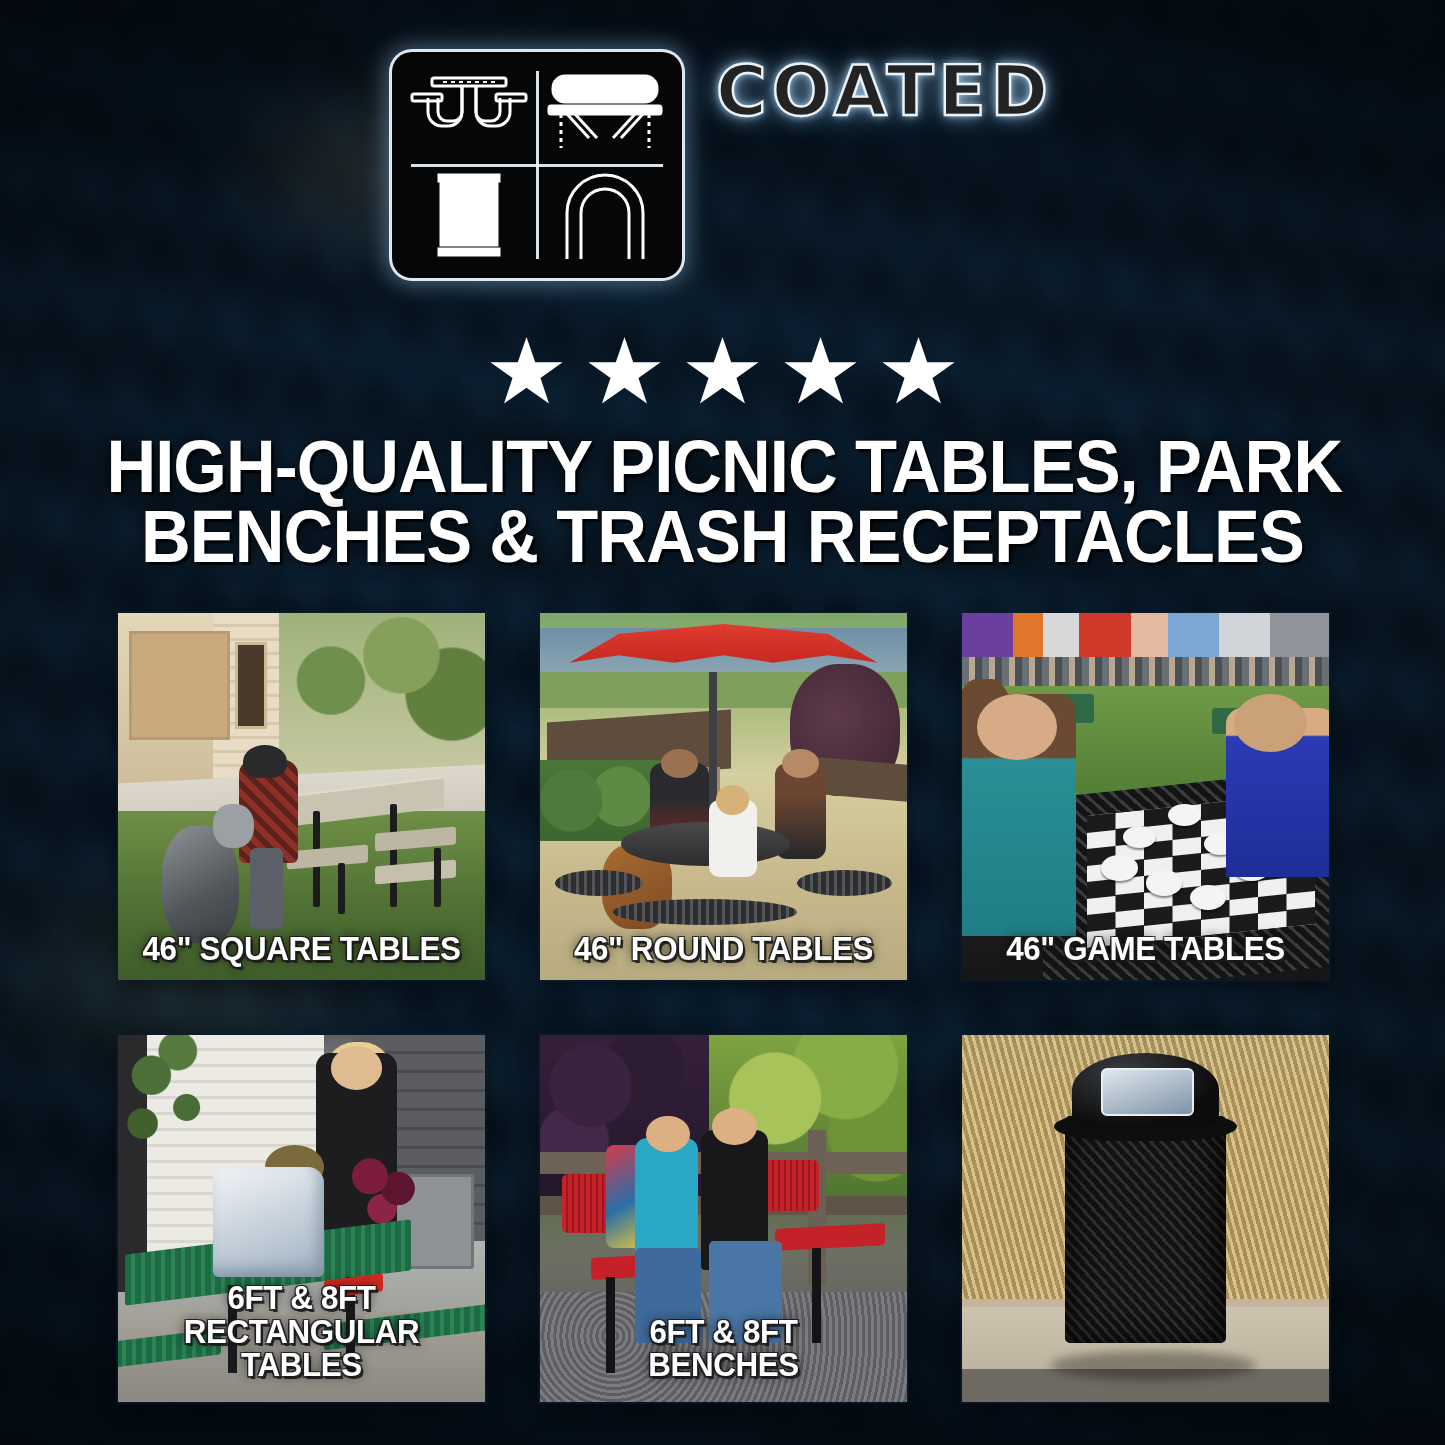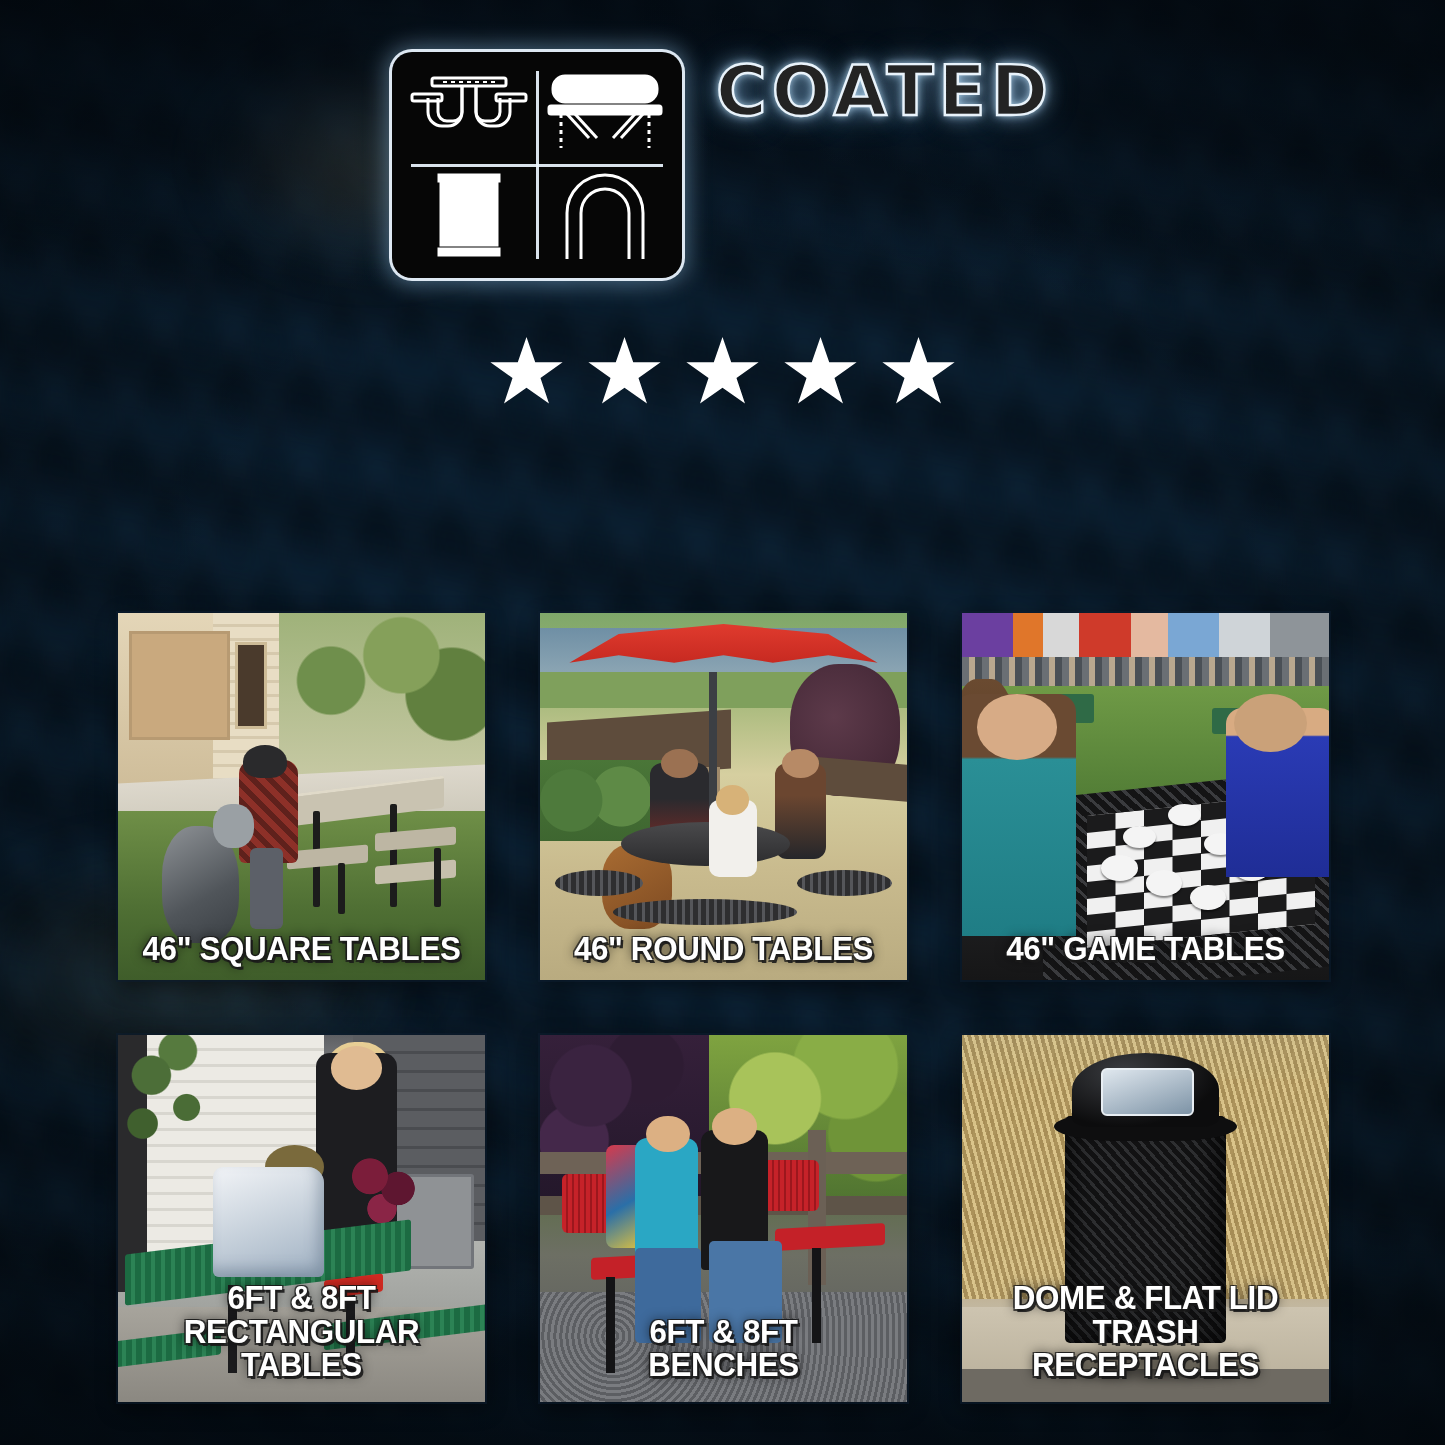--- a/index.html
+++ b/index.html
@@ -373,20 +373,24 @@
   </div>
 
   <div class="stars">
     <div class="star"></div>
     <div class="star"></div>
     <div class="star"></div>
     <div class="star"></div>
     <div class="star"></div>
   </div>
 
+  <div class="headline">
+    <div class="hl-line">HIGH-QUALITY PICNIC TABLES, PARK</div>
+    <div class="hl-line">BENCHES &amp; TRASH RECEPTACLES</div>
+  </div>
 
   <div class="grid">
 
     <div class="card">
       <div class="photo p1">
         <div class="el house"></div>
           <div class="el trees"></div>
           <div class="el stone"></div>
         <div class="el garage"></div>
           <div class="el win"></div>
@@ -526,20 +530,16 @@
         <div class="el skyp"></div>
           <div class="el grassdry"></div>
         <div class="el walk"></div>
           <div class="el asph"></div>
         <div class="el shadow6"></div>
         <div class="el can"></div>
           <div class="el rim"></div>
         <div class="el dome"></div>
           <div class="el opening"></div>
       </div>
-      <div class="cap cap-bot">
-        <div class="cap-l">DOME &amp; FLAT LID</div>
-        <div class="cap-l">TRASH RECEPTACLES</div>
-      </div>
     </div>
 
   </div>
 </div>
 
 </body></html>

